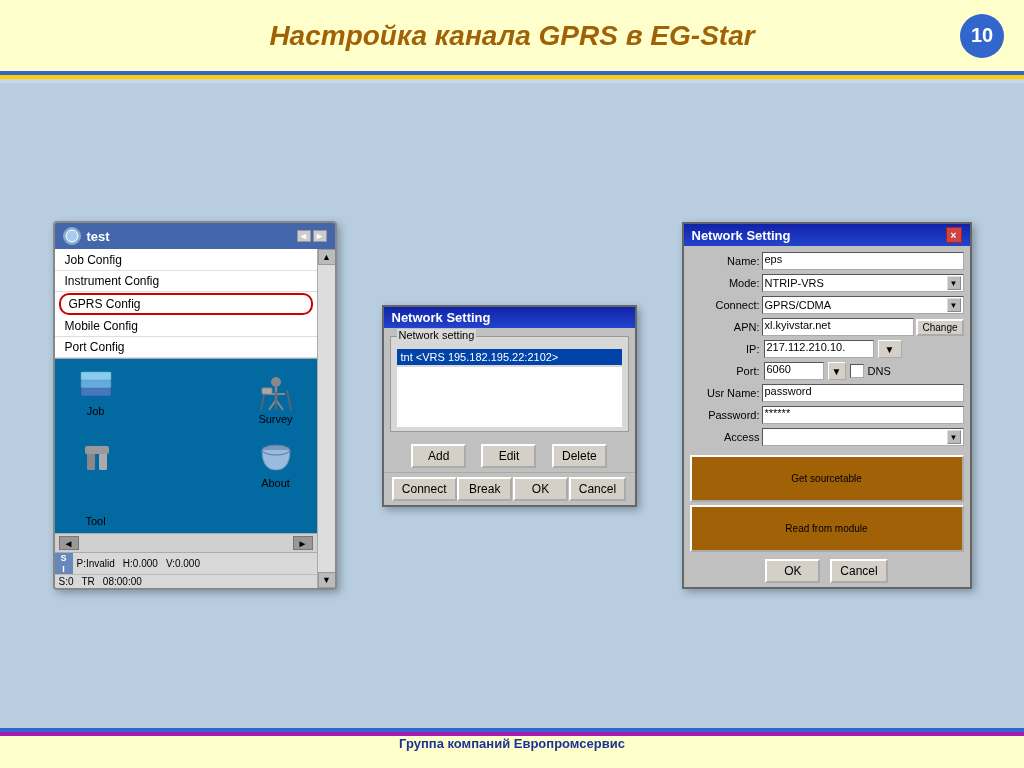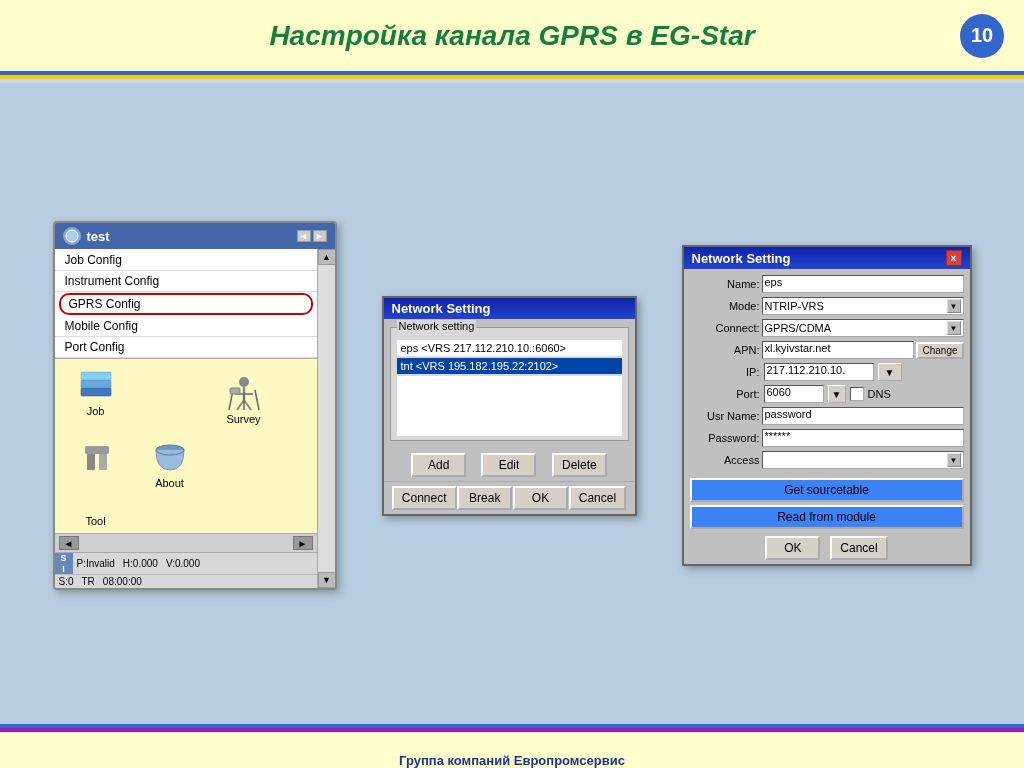--- a/index.html
+++ b/index.html
@@ -28,21 +28,21 @@
       position: absolute;
       bottom: -8px;
       left: 0;
       width: 100%;
       height: 4px;
       background: #ffcc00;
     }
     .header-title {
       font-size: 28px;
       font-weight: 900;
-      color: #15803d;
+      color: #a16207;
       font-style: italic;
     }
     .slide-number {
       position: absolute;
       right: 20px;
       top: 50%;
       transform: translateY(-50%);
       width: 44px;
       height: 44px;
       border-radius: 50%;
@@ -55,23 +55,23 @@
       justify-content: center;
     }
 
     
     .footer {
       position: absolute;
       bottom: 0;
       width: 100%;
       height: 40px;
       background: #ffffcc;
-      border-top: 4px solid #a21caf;
-      display: flex;
-      align-items: flex-end;
+      border-top: 8px solid #a21caf;
+      display: flex;
+      align-items: flex-start;
       justify-content: center;
     }
     .footer::before {
       content: '';
       position: absolute;
       top: -8px;
       left: 0;
       width: 100%;
       height: 4px;
       background: #3366cc;
@@ -141,25 +141,26 @@
     .menu-item.active {
       border: 2px solid #cc0000;
       border-radius: 10px;
       color: #000;
       margin: 1px 4px;
       padding: 2px 8px;
     }
     .menu-item:first-child { padding-top: 4px; }
 
     .device-icons-area {
-      background: #fef9c3;
+      background: #0369a1;
       display: flex;
       flex-wrap: wrap;
       padding: 6px;
       gap: 4px;
+      justify-content: space-between;
     }
     .device-icon-item {
       display: flex;
       flex-direction: column;
       align-items: center;
       width: 70px;
       font-size: 11px;
     }
     .icon-img {
       width: 40px;
@@ -414,24 +415,24 @@
       background: white;
     }
     .dns-label {
       font-size: 11px;
     }
 
     .btn-wide {
       display: block;
       width: calc(100% - 12px);
       margin: 3px 6px;
-      padding: 3px 8px;
-      background: #3b82f6;
+      padding: 16px 8px;
+      background: #a16207;
       border: 2px outset #ffffff;
-      font-size: 12px;
+      font-size: 10px;
       cursor: pointer;
       text-align: center;
     }
 
     .form-ok-cancel {
       display: flex;
       justify-content: center;
       gap: 10px;
       padding: 4px 6px;
     }
@@ -603,21 +604,20 @@
   </div>
 
   <div class="panel-network">
     <div class="dialog-titlebar">
       <span>Network Setting</span>
     </div>
 
     <div class="network-group">
       <span class="group-label">Network setting</span>
       <div style="margin-top:8px;">
-        <div class="network-list-item">eps &lt;VRS  217.112.210.10.:6060&gt;</div>
         <div class="network-list-item selected">tnt &lt;VRS  195.182.195.22:2102&gt;</div>
       </div>
       <div style="height:60px; background:white; margin-top:2px;"></div>
     </div>
 
     <div class="dialog-buttons">
       <button class="dialog-btn">Add</button>
       <button class="dialog-btn">Edit</button>
       <button class="dialog-btn">Delete</button>
     </div>

